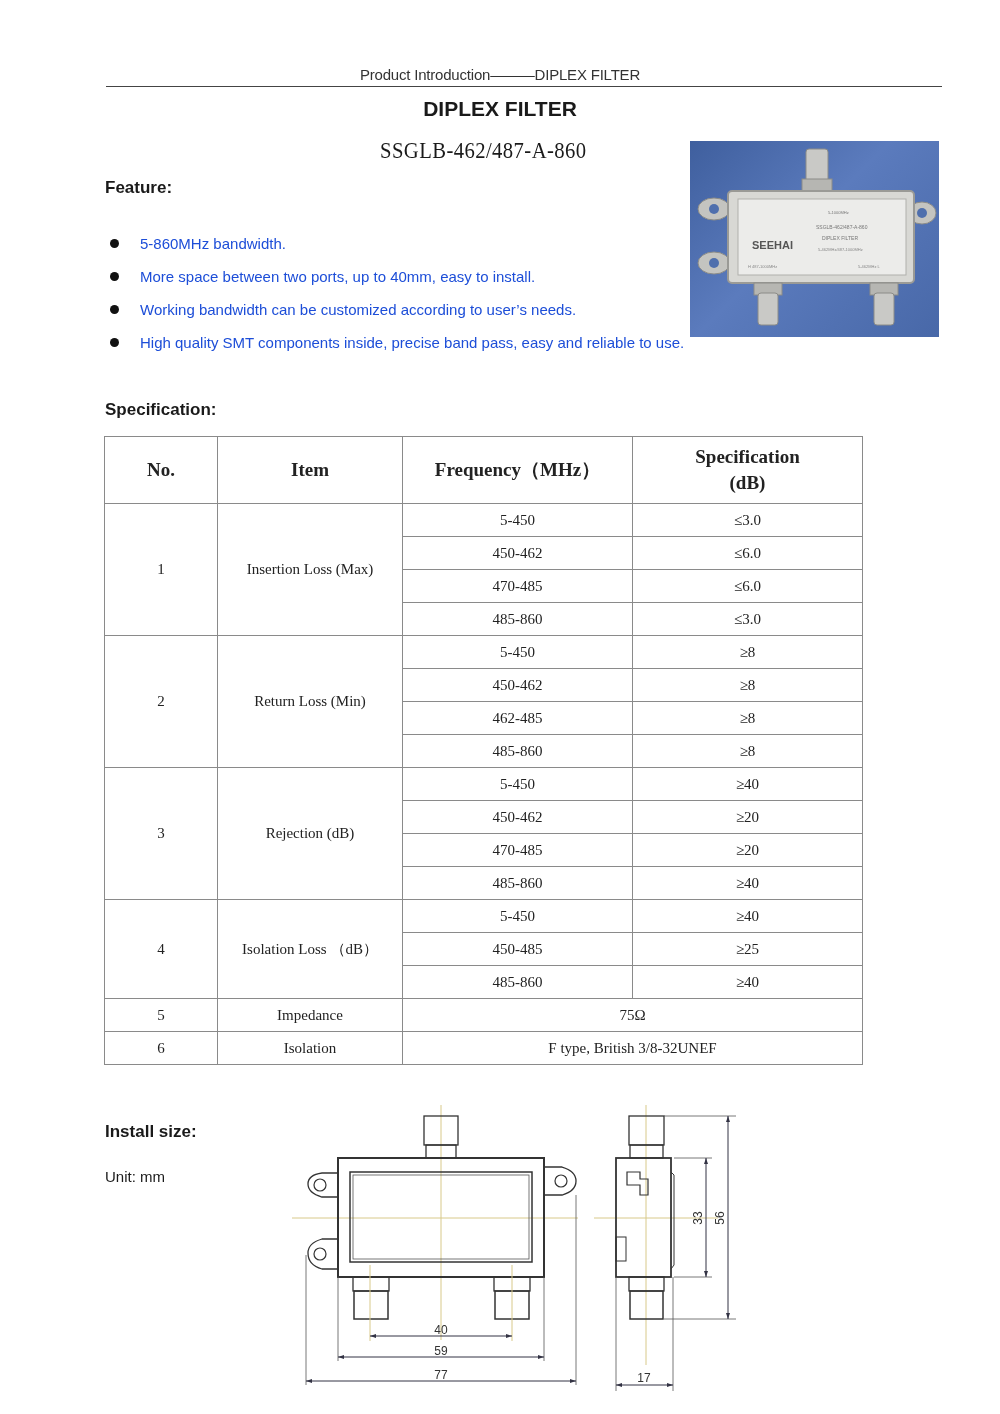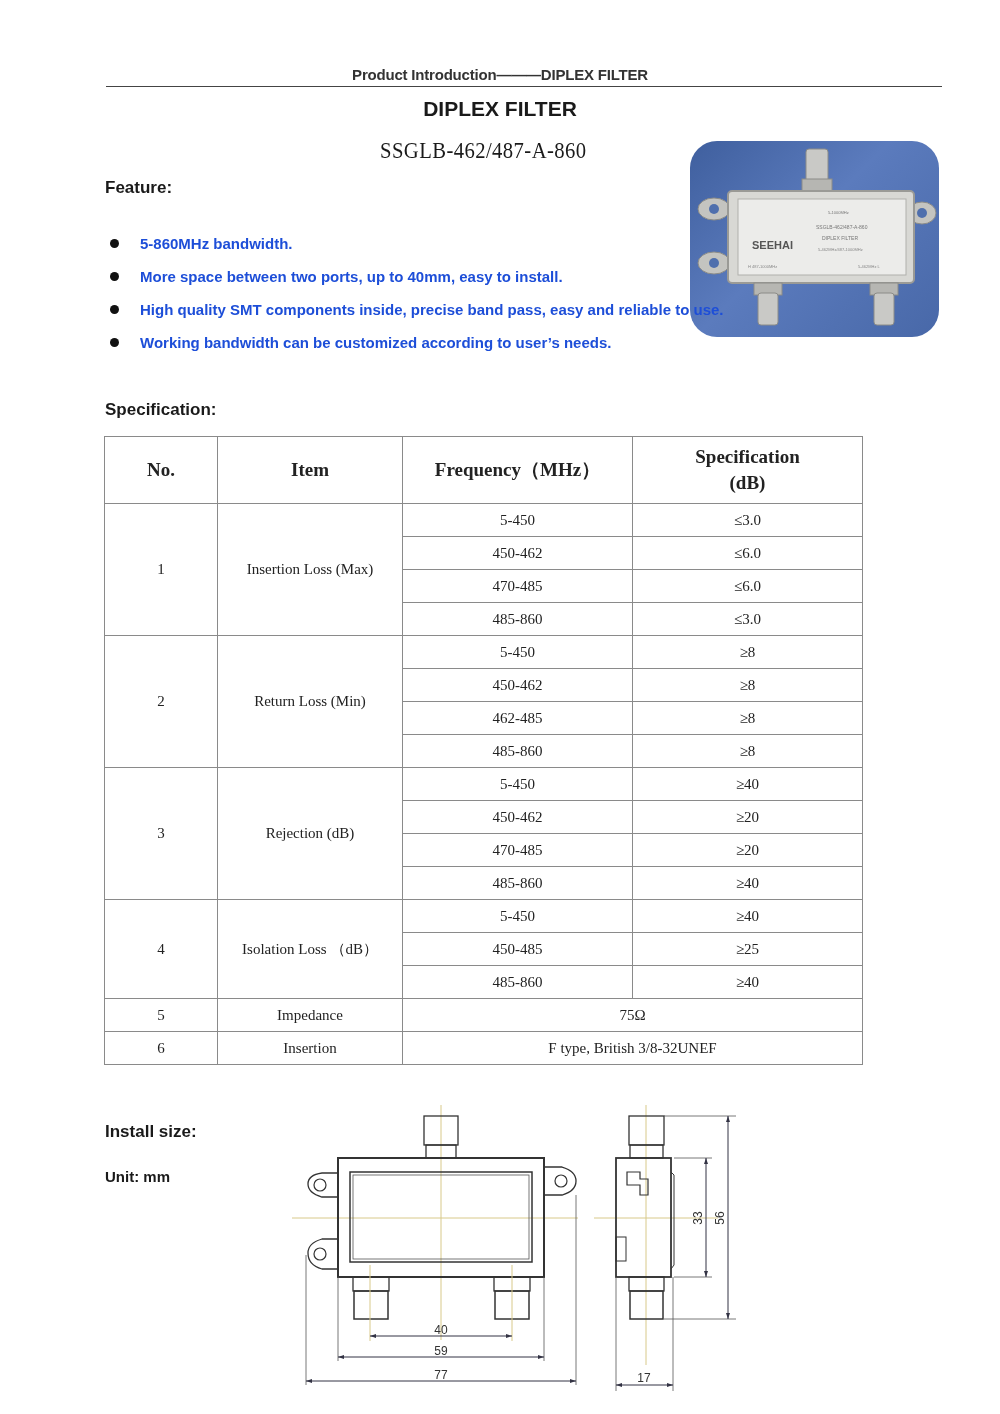--- a/index.html
+++ b/index.html
@@ -1,34 +1,33 @@
 <!DOCTYPE html>
 <html><head>
 <meta charset="utf-8">
 <style>
   html, body { margin: 0; padding: 0; background: #ffffff; }
   body { width: 1000px; height: 1414px; position: relative; overflow: hidden; color: #1a1a1a; }
-  .sans { font-family: "Liberation Sans", sans-serif; font-weight: bold; }
+  .sans { font-family: "Liberation Sans", sans-serif; }
   .serif { font-family: "Liberation Serif", serif; }
 
   #running-header {
     position: absolute; left: 0; width: 1000px; top: 66px; text-align: center;
     font-size: 15px; color: #333; letter-spacing: -0.2px;
   }
   #header-rule { position: absolute; left: 106px; width: 836px; top: 86px; height: 0; border-top: 1.5px solid #444; }
 
   #doc-title { position: absolute; left: 0; width: 1000px; top: 97px; text-align: center; font-size: 21px; font-weight: bold; }
   #model-no { position: absolute; left: 380px; top: 137px; font-size: 24px; letter-spacing: 0.5px; transform: scaleX(0.86); transform-origin: left top; }
 
   .section-heading { position: absolute; left: 105px; font-size: 17px; font-weight: bold; }
 
   #product-photo {
     position: absolute; left: 690px; top: 141px; width: 249px; height: 196px;
     background: linear-gradient(135deg, #3f5f9e 0%, #5b7bbd 45%, #4868a8 100%);
-    border-radius: 27px;
   }
 
   #feature-list { position: absolute; left: 108px; top: 230px; margin: 0; padding: 0; list-style: none; }
   #feature-list li { position: relative; height: 33px; line-height: 28px; padding-left: 32px; font-size: 15px; white-space: nowrap; color: #1d4ed8; }
   #feature-list li .bullet { position: absolute; left: 2px; top: 9px; width: 9px; height: 9px; border-radius: 50%; background: #111; }
 
   #spec-table {
     position: absolute; left: 104px; top: 436px; border-collapse: collapse;
     font-size: 15px; color: #222;
   }
@@ -82,22 +81,22 @@
     <rect x="64" y="142" width="28" height="12" fill="#b6b6b2" stroke="#8c8c88"></rect>
     <rect x="68" y="152" width="20" height="32" rx="3" fill="#c9c9c6" stroke="#8c8c88"></rect>
     <rect x="180" y="142" width="28" height="12" fill="#b6b6b2" stroke="#8c8c88"></rect>
     <rect x="184" y="152" width="20" height="32" rx="3" fill="#c9c9c6" stroke="#8c8c88"></rect>
   </svg>
 </div>
 
 <ul id="feature-list" class="sans">
   <li><span class="bullet"></span><span>5-860MHz bandwidth.</span></li>
   <li><span class="bullet"></span><span>More space between two ports, up to 40mm, easy to install.</span></li>
+  <li><span class="bullet"></span><span>Working bandwidth can be customized according to user’s needs.</span></li>
   <li><span class="bullet"></span><span>High quality SMT components inside, precise band pass, easy and reliable to use.</span></li>
-  <li><span class="bullet"></span><span>Working bandwidth can be customized according to user’s needs.</span></li>
 </ul>
 
 <div class="section-heading sans" style="top:400px;">Specification:</div>
 
 <table id="spec-table" class="serif">
   <thead>
     <tr>
       <th class="c-no">No.</th>
       <th class="c-item">Item</th>
       <th class="c-freq">Frequency（MHz）</th>
@@ -181,21 +180,21 @@
       <td>≥40</td>
     </tr>
 
     <tr>
       <td>5</td>
       <td>Impedance</td>
       <td colspan="2">75Ω</td>
     </tr>
     <tr>
       <td>6</td>
-      <td>Insertion</td>
+      <td>Isolation</td>
       <td colspan="2">F type, British 3/8-32UNEF</td>
     </tr>
   </tbody>
 </table>
 
 <div class="section-heading sans" style="top:1122px;">Install size:</div>
 <div class="sans" style="position:absolute; left:105px; top:1168px; font-size:15px;">Unit: mm</div>
 
 <svg id="drawing-front" width="300" height="290" viewBox="0 0 300 290" xmlns="http://www.w3.org/2000/svg">
 

